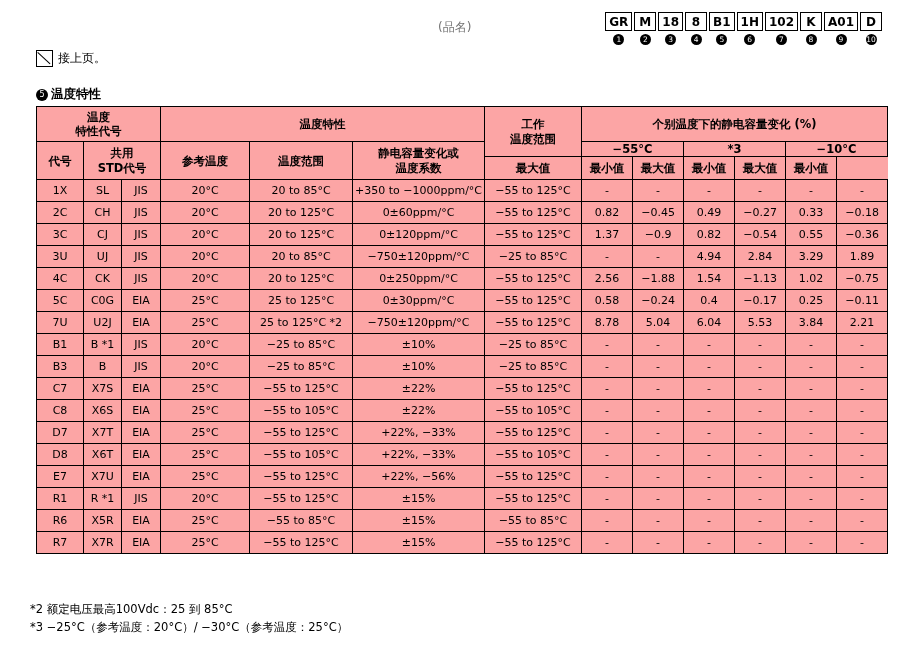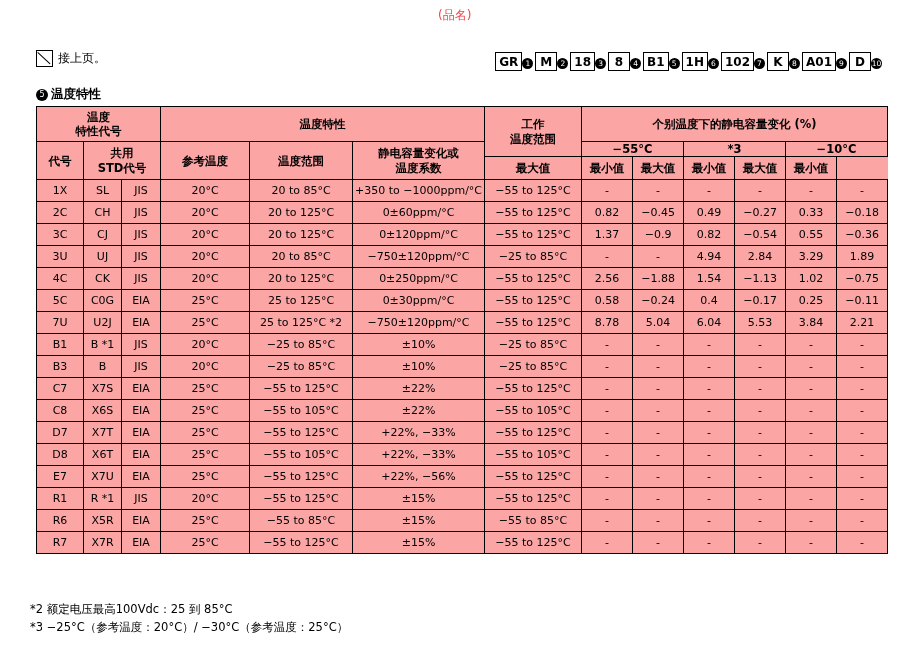--- a/index.html
+++ b/index.html
@@ -17,36 +17,36 @@
   }
 
   
   .top-area {
     position: relative;
     height: 58px;
   }
   .prod-name {
     position: absolute;
     left: 438px;
-    top: 7px;
+    top: 19px;
     font-size: 12px;
-    color: #ef4444;
+    color: #737373;
   }
   .code-row {
     position: absolute;
     right: 18px;
     top: 12px;
     display: flex;
     align-items: flex-start;
   }
   .code-cell {
     display: flex;
+    flex-direction: column;
     align-items: center;
     margin-left: 2px;
-    margin-top: 40px;
   }
   .code-box {
     border: 1px solid #000;
     min-width: 22px;
     height: 19px;
     line-height: 19px;
     text-align: center;
     font-size: 12px;
     font-weight: bold;
     padding: 0 3px;

